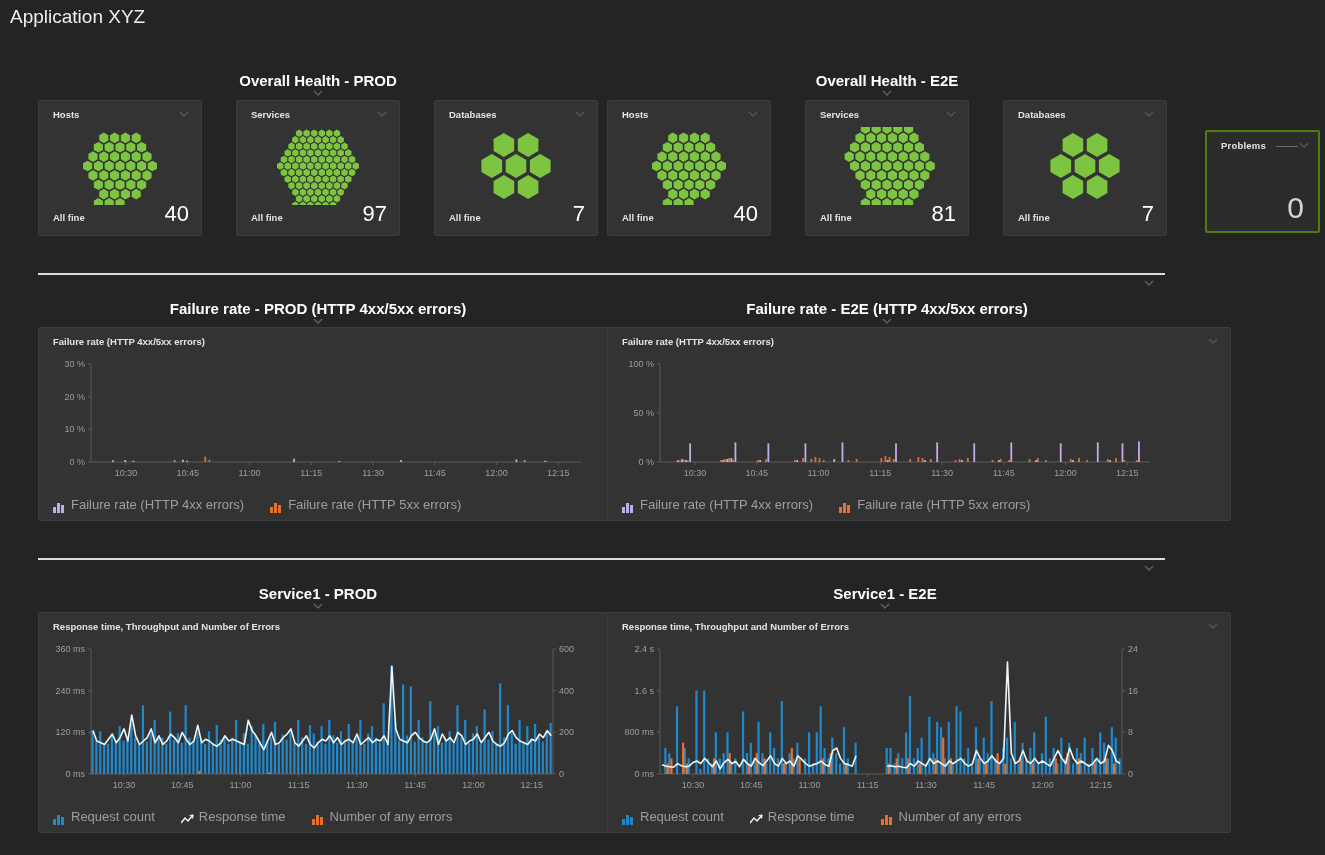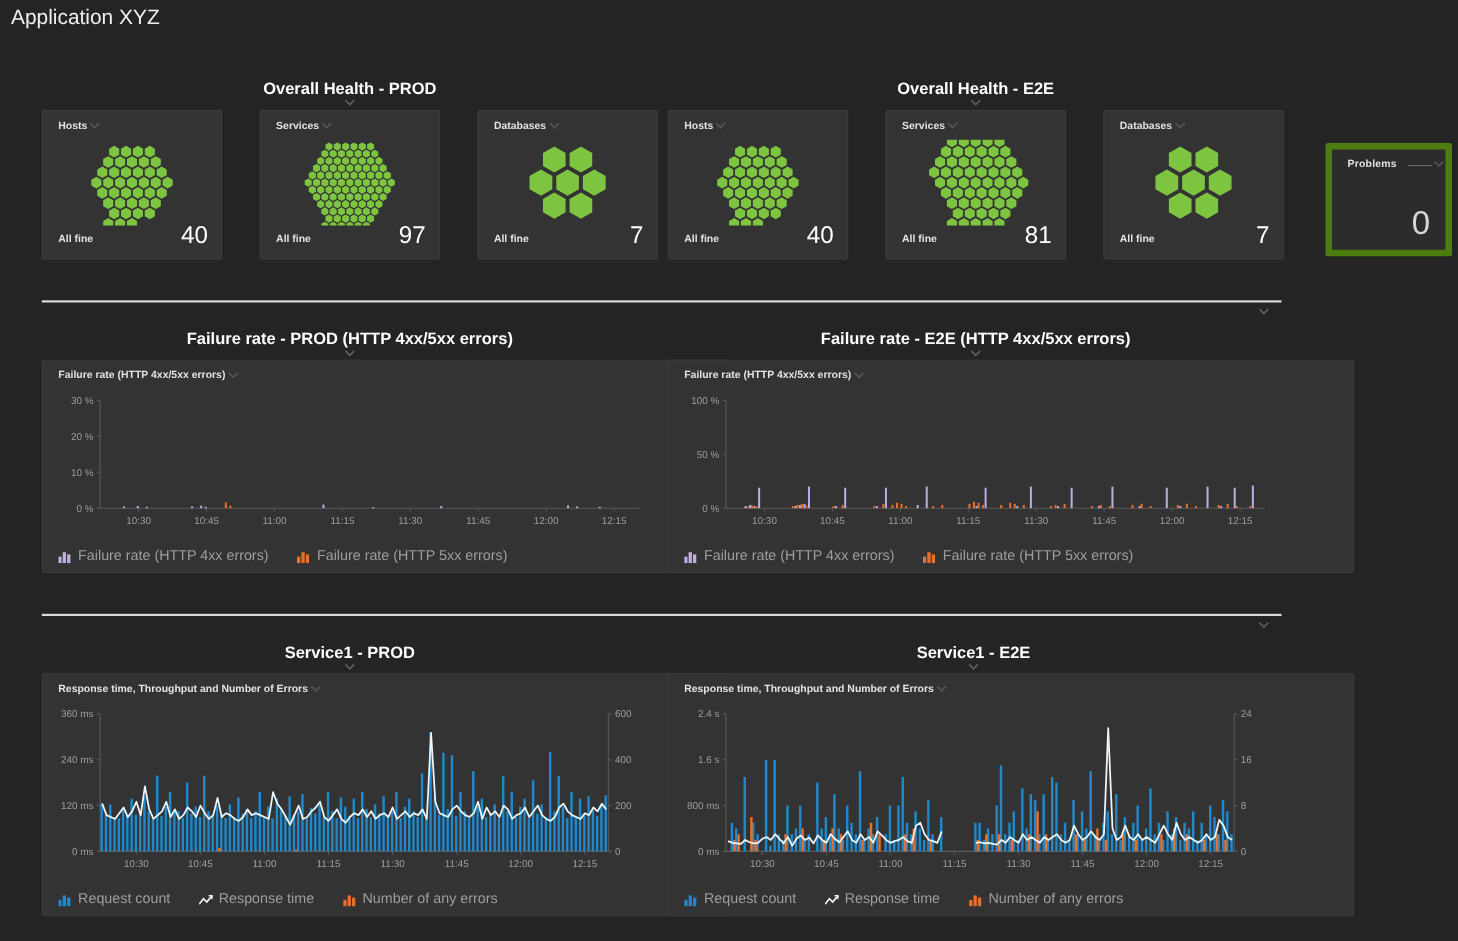--- a/index.html
+++ b/index.html
@@ -6,30 +6,30 @@
   html,body { width:1325px; height:855px; overflow:hidden; }
   body { background:#242424; font-family:"Liberation Sans", sans-serif; }
   #app { position:relative; width:1325px; height:855px; background:#242424; }
 
   .page-title { position:absolute; left:10px; top:6px; color:#efefef; font-size:19px; font-weight:400; }
 
   .sec-head { position:absolute; width:560px; height:22px; display:flex; align-items:center; justify-content:space-between;flex-direction:column; }
   .sec-head .t { color:#ffffff; font-size:15px; font-weight:bold; }
 
   .tile { position:absolute; background:#333333; border:1px solid #3d3d3d; border-radius:2px; display:flex; flex-direction:column; }
-  .tile-head { height:26px; padding:8px 10px 0 14px; display:flex; align-items:flex-start; }
+  .tile-head { height:26px; padding:8px 10px 0 14px; display:flex; align-items:flex-start; justify-content:space-between; }
   .tile-head .t { color:#e4e4e4; font-size:9.5px; font-weight:bold; }
 
   .hive-tile { width:164px; height:136px; }
   .hive-svg { flex:1; width:100%; }
   .tile-foot { height:30px; padding:0 12px 8px 14px; display:flex; align-items:flex-end; justify-content:space-between; }
   .tile-foot .status { color:#e4e4e4; font-size:9.5px; font-weight:bold; padding-bottom:4px; }
   .tile-foot .count { color:#ffffff; font-size:22px; font-weight:300; }
 
-  .problems-tile { width:115px; height:103px; background:#2c2c2c; border:6px solid #4d7c0f; }
+  .problems-tile { width:115px; height:103px; background:#2c2c2c; border:2px solid #4d7c0f; }
   .problems-tile .tile-head .t { letter-spacing:.2px; }
   .problems-dash { width:22px; height:1px; background:#6a6a6a; margin-top:6px; }
   .problems-count { flex:1; display:flex; align-items:flex-end; justify-content:flex-end; padding:0 14px 6px 0; color:#d6d6d6; font-size:30px; font-weight:300; }
 
   .divider { position:absolute; left:38px; width:1127px; height:2px; background:#dcdcdc; }
 
   .chart-tile { width:624px; }
   .failure-tile { height:194px; }
   .service-tile { height:221px; }
   .plot { display:block; }

